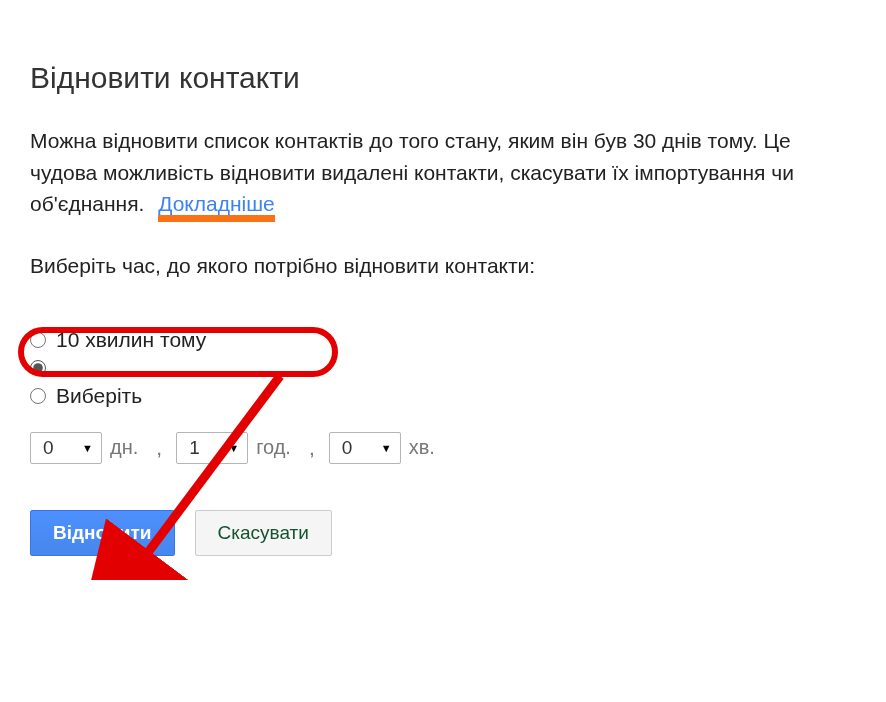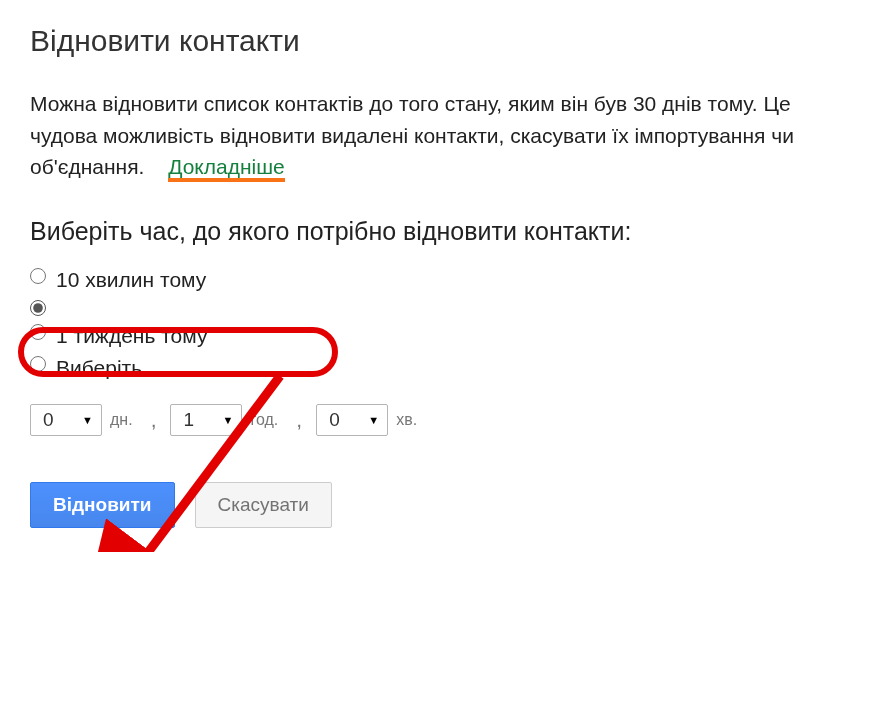--- a/index.html
+++ b/index.html
@@ -10,43 +10,45 @@
       padding: 24px 30px;
       width: 886px;
       background: #fff;
       position: relative;
     }
     .title {
       font-size: 30px;
       font-weight: 400;
       color: #333;
       margin-bottom: 30px;
+      margin-top: 37px;
     }
     .description {
       font-size: 21px;
       line-height: 1.5;
       color: #222;
       margin-bottom: 34px;
     }
     .learn-more-link {
-      color: #15803d;
+      color: #3b82f6;
       text-decoration: none;
-      border-bottom: 4px solid #f97316;
-      margin-left: 18px;
+      border-bottom: 7px solid #f97316;
+      margin-left: 8px;
     }
     .prompt {
-      font-size: 25px;
+      font-size: 21px;
       color: #222;
-      margin-bottom: 18px;
+      margin-bottom: 46px;
     }
     .radio-group {
       margin-bottom: 20px;
     }
     .radio-item {
       display: flex;
+      align-items: center;
       padding: 4px 0;
       font-size: 21px;
       color: #222;
       position: relative;
     }
     .radio-item input[type="radio"] {
       width: 16px;
       height: 16px;
       margin-right: 10px;
       accent-color: #555;
@@ -80,21 +82,21 @@
       min-width: 72px;
       cursor: pointer;
     }
     .select-box .caret {
       margin-left: 16px;
       font-size: 11px;
       color: #000;
     }
     .unit-label {
       color: #777;
-      font-size: 16px;
+      font-size: 20px;
       margin-right: 10px;
     }
     .comma { color: #777; margin-right: 6px; }
     .buttons-row {
       display: flex;
       gap: 20px;
     }
     .btn {
       height: 46px;
       padding: 0 22px;
@@ -106,21 +108,21 @@
       font-weight: 700;
     }
     .btn-primary {
       background: #4d90fe;
       background: linear-gradient(#4d90fe, #4787ed);
       color: #fff;
       border-color: #3079ed;
     }
     .btn-secondary {
       background: #f5f5f5;
-      color: #737373;
+      color: #14532d;
       border-color: #ccc;
       font-weight: 400;
     }
     .arrow-overlay {
       position: absolute;
       pointer-events: none;
       z-index: 9;
     }
   </style>
 </head>
@@ -135,24 +137,20 @@
 
 <p class="prompt">Виберіть час, до якого потрібно відновити контакти:</p>
 
 <div class="radio-group">
   <label class="radio-item">
     <input type="radio" name="restore-time" style="">
     <span>10 хвилин тому</span>
   </label>
   <label class="radio-item">
     <input type="radio" name="restore-time" checked="" style="">
-  </label>
-  <label class="radio-item">
-    <input type="radio" name="restore-time" style="">
-    <span>1 тиждень тому</span>
   </label>
   <label class="radio-item">
     <input type="radio" name="restore-time" style="">
     <span>Виберіть</span>
   </label>
 </div>
 
 <div class="selects-row">
   <div class="select-box">
     <span>0</span>

